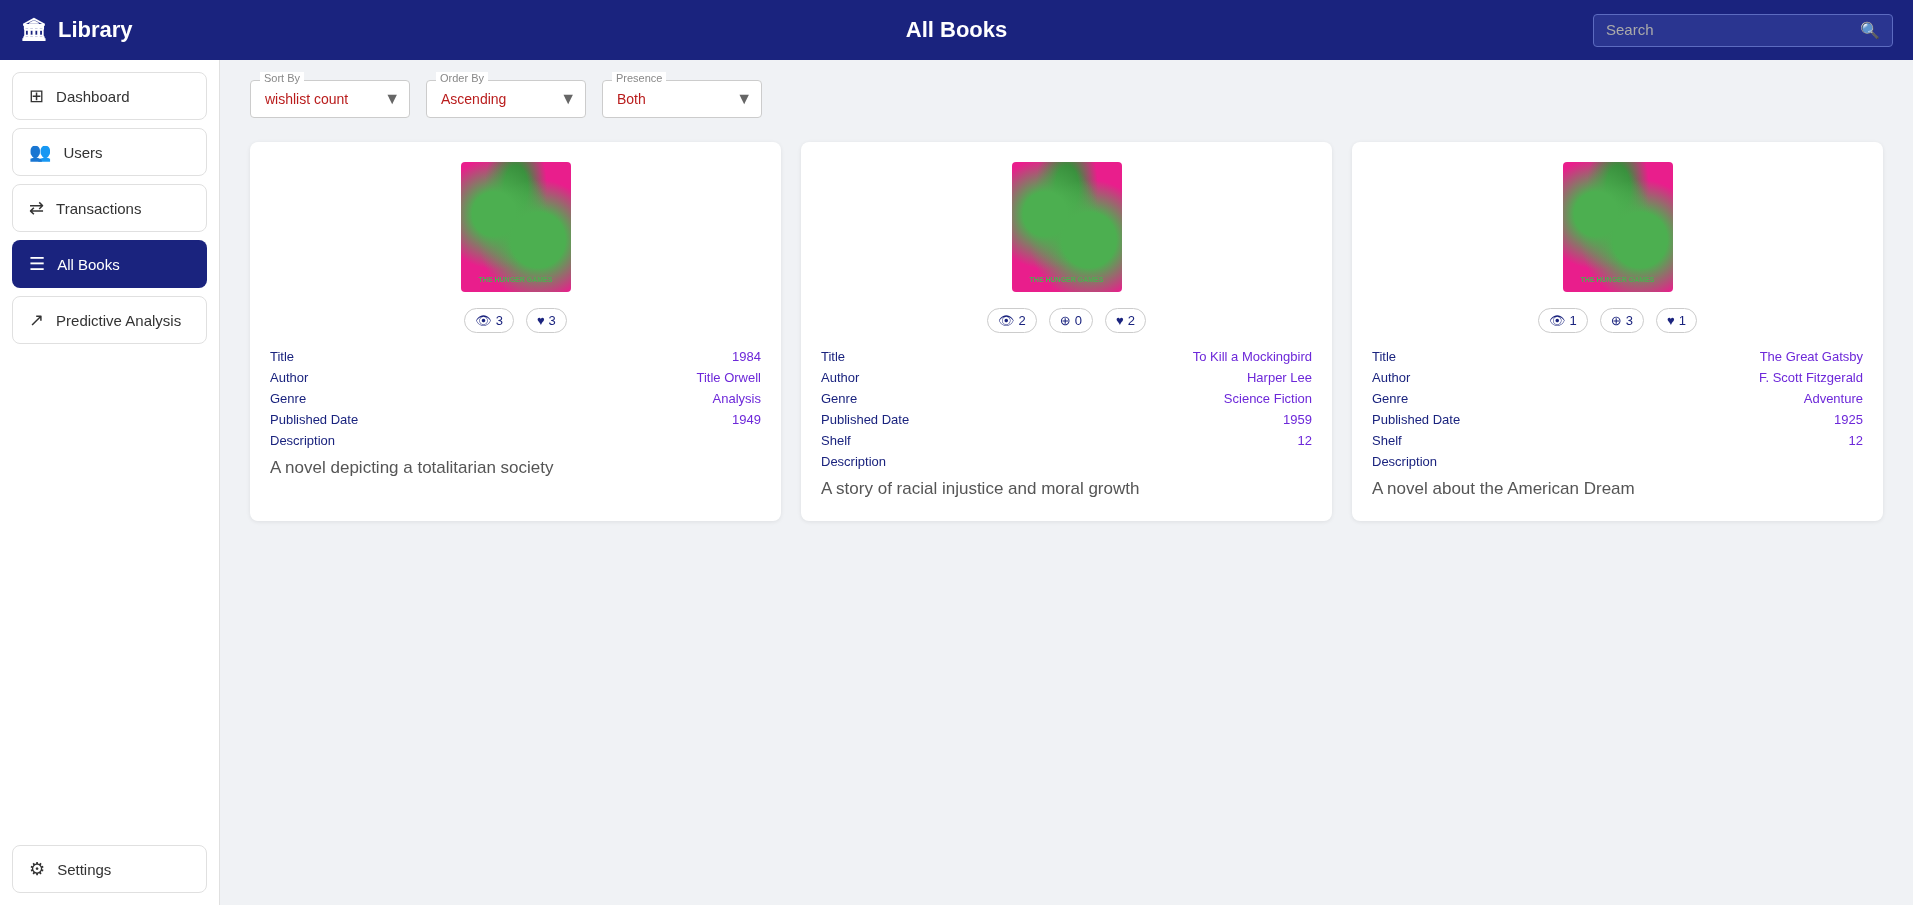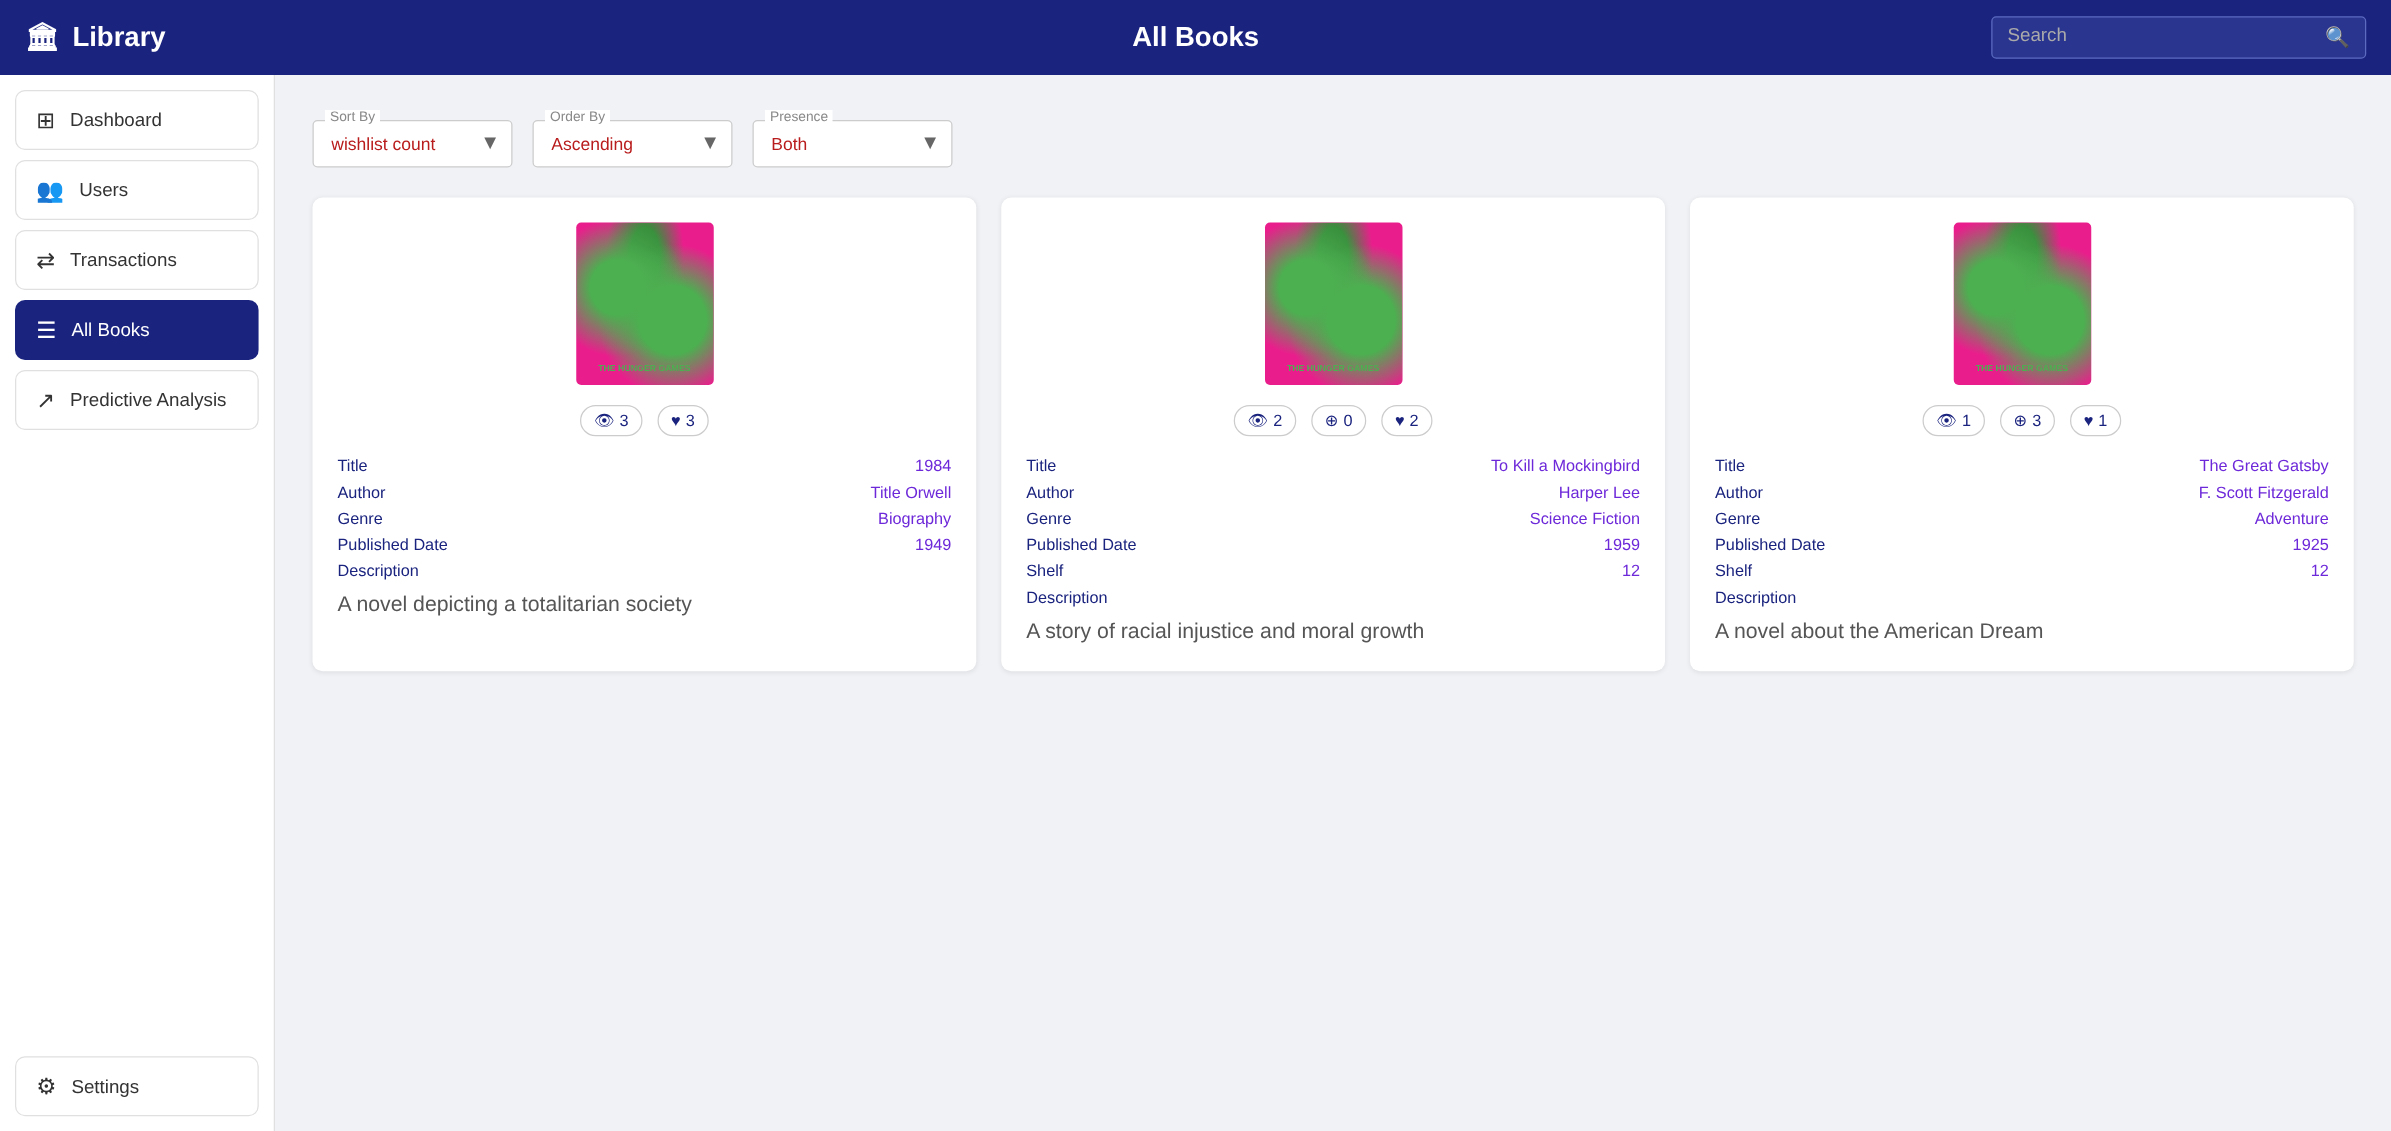--- a/index.html
+++ b/index.html
@@ -92,21 +92,21 @@
     }
     .sidebar-icon {
       font-size: 18px;
       display: flex;
       align-items: center;
     }
 
     
     .main {
       flex: 1;
-      padding: 36px 30px;
+      padding: 20px 30px;
     }
 
     
     .filters {
       display: flex;
       gap: 16px;
       margin-bottom: 24px;
     }
     .filter-group {
       position: relative;
@@ -332,21 +332,21 @@
         <div class="book-detail-row">
           <span class="book-detail-label">Title</span>
           <span class="book-detail-value">1984</span>
         </div>
         <div class="book-detail-row">
           <span class="book-detail-label">Author</span>
           <span class="book-detail-value">Title Orwell</span>
         </div>
         <div class="book-detail-row">
           <span class="book-detail-label">Genre</span>
-          <span class="book-detail-value">Biography</span>
+          <span class="book-detail-value">Analysis</span>
         </div>
         <div class="book-detail-row">
           <span class="book-detail-label">Published Date</span>
           <span class="book-detail-value">1949</span>
         </div>
         <div class="book-detail-row">
           <span class="book-detail-label">Description</span>
         </div>
         <p class="book-description">A novel depicting a totalitarian society</p>
       </div>

